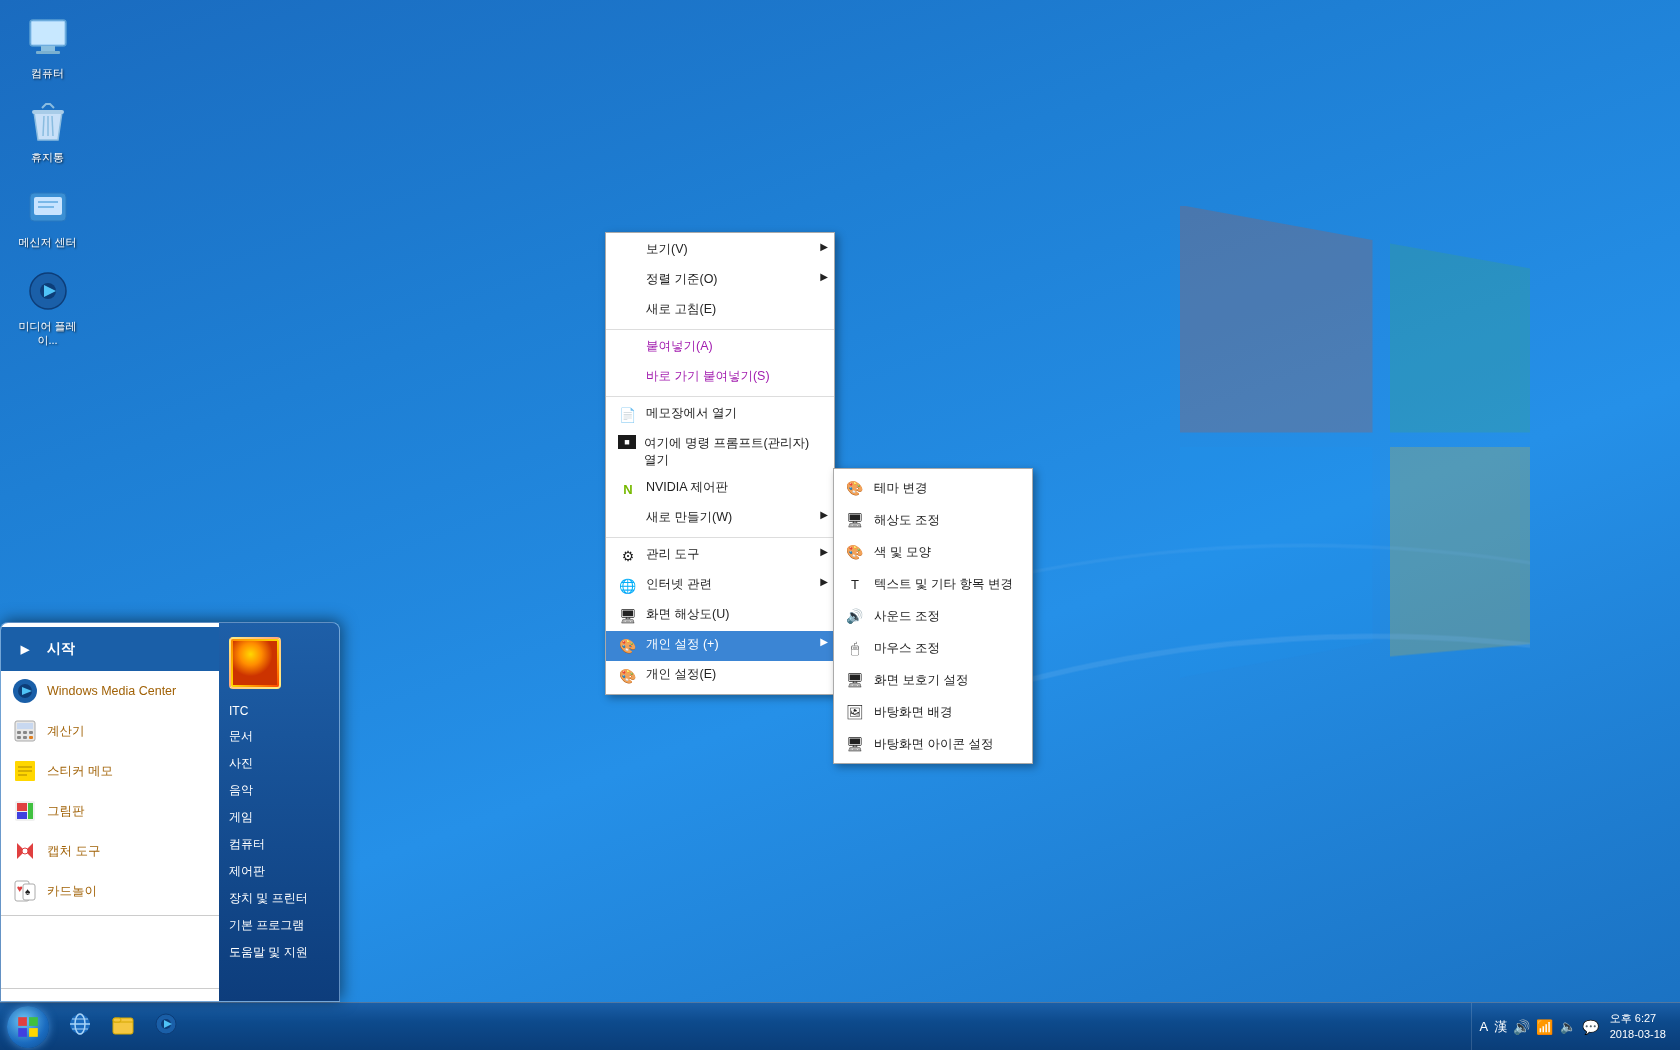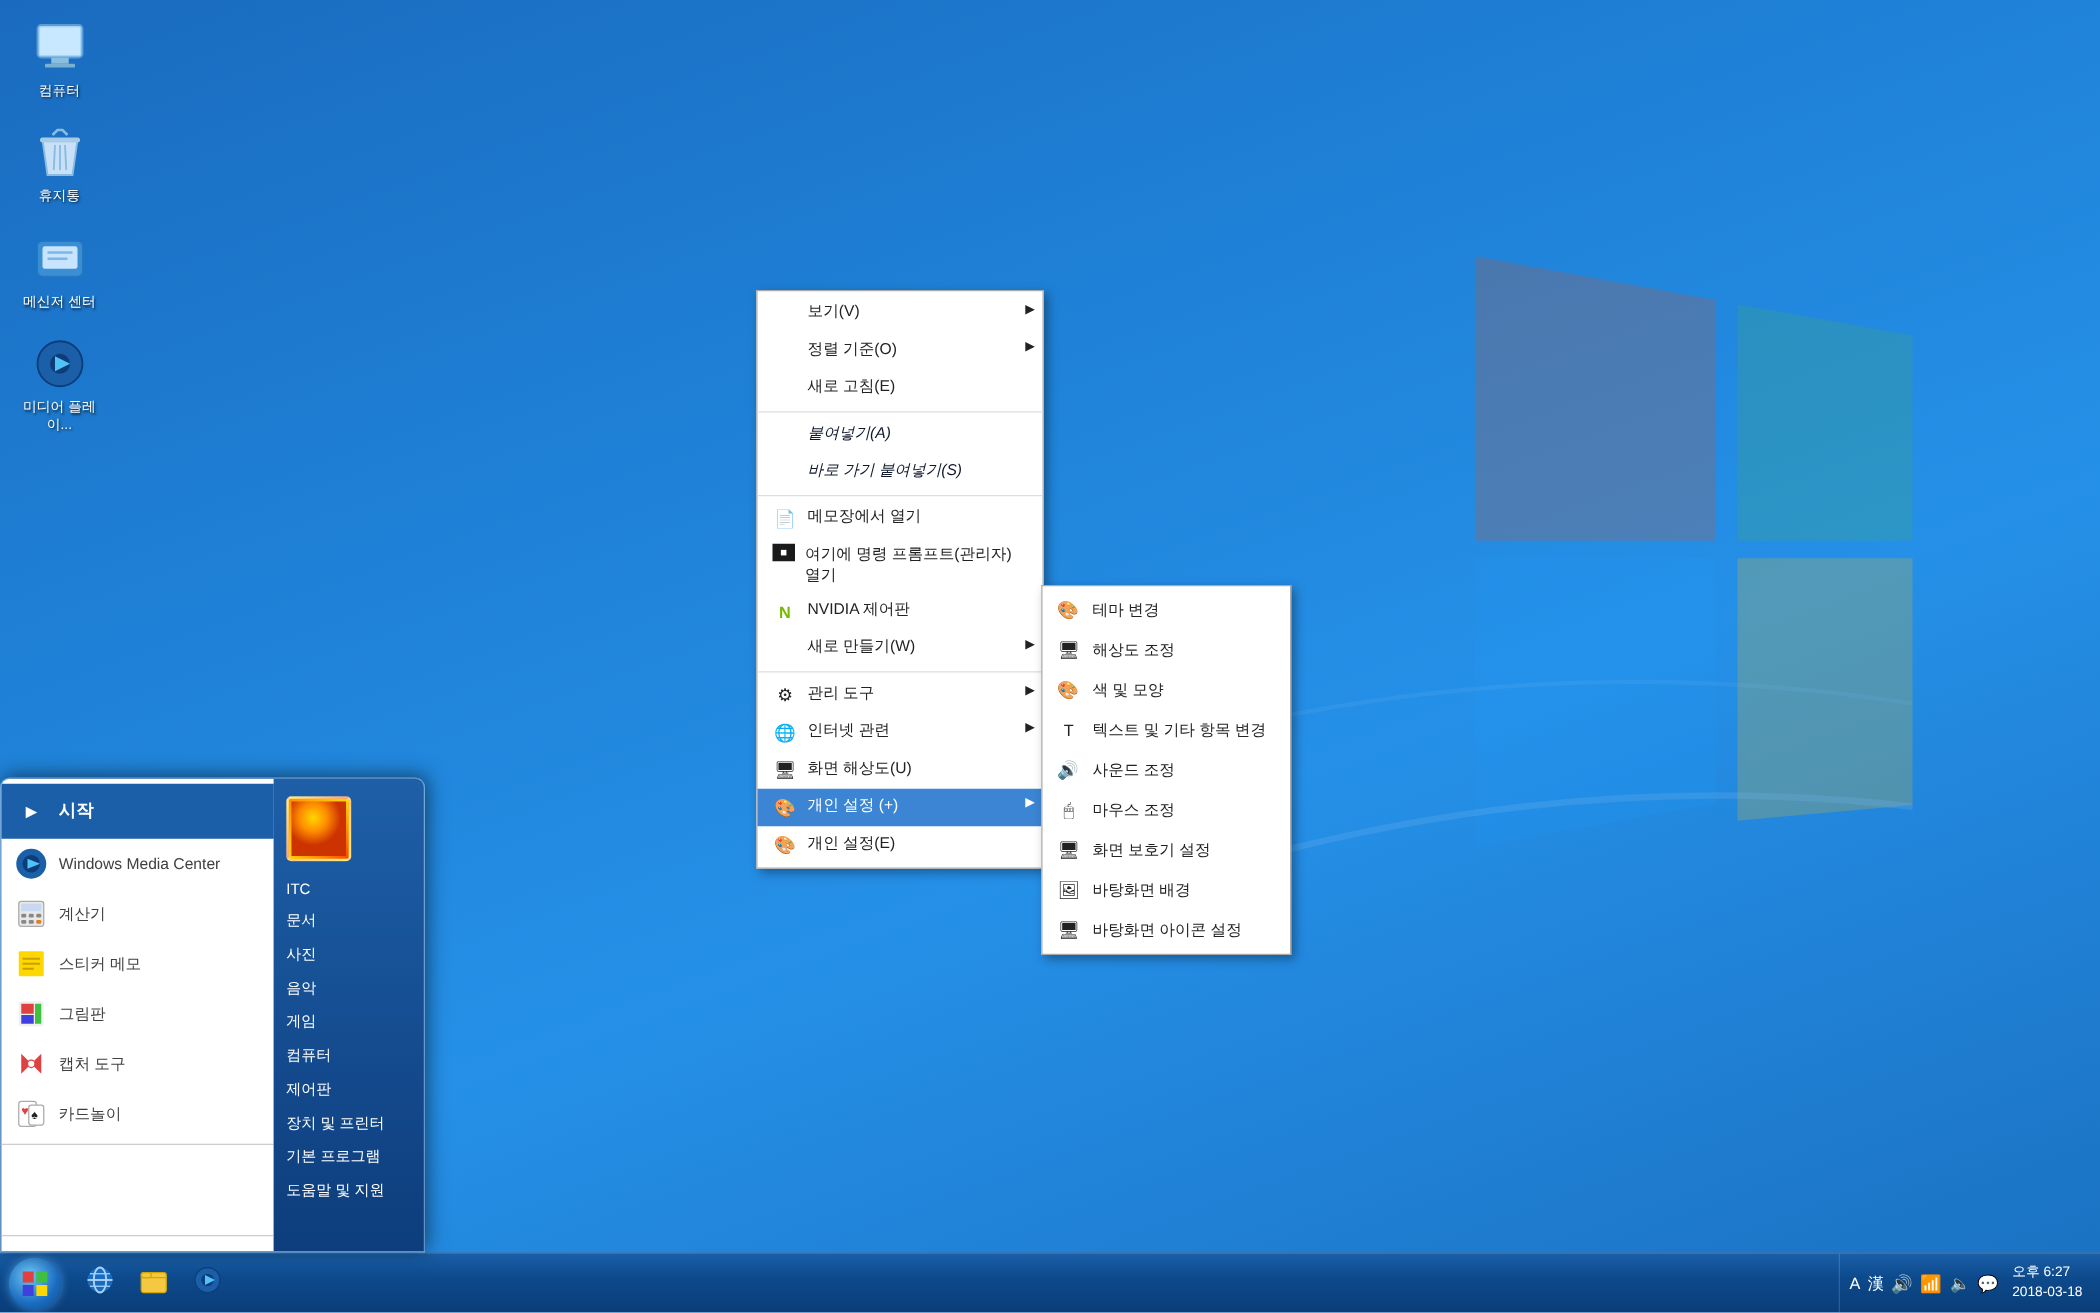--- a/index.html
+++ b/index.html
@@ -175,21 +175,21 @@
       flex-direction: column;
       padding-top: 4px;
     }
     .start-item {
       display: flex;
       align-items: center;
       gap: 8px;
       padding: 6px 10px;
       cursor: pointer;
       font-size: 12.5px;
-      color: #404040;
+      color: #a16207;
     }
     .start-item .s-icon {
       width: 28px;
       height: 28px;
       display: flex;
       align-items: center;
       justify-content: center;
       font-size: 20px;
       flex-shrink: 0;
     }
@@ -258,23 +258,22 @@
     .ctx-item {
       display: flex;
       gap: 8px;
       padding: 5px 20px 5px 12px;
       font-size: 12.5px;
       cursor: pointer;
       color: #222;
       position: relative;
     }
     .ctx-item.disabled {
-      color: #0f172a;
+      color: #a21caf;
       cursor: default;
-      font-style: italic;
     }
     .ctx-item .ctx-arrow {
       position: absolute;
       right: 6px;
       font-size: 10px;
     }
     .ctx-separator {
       height: 1px;
       background: #ddd;
       margin: 3px 0;

